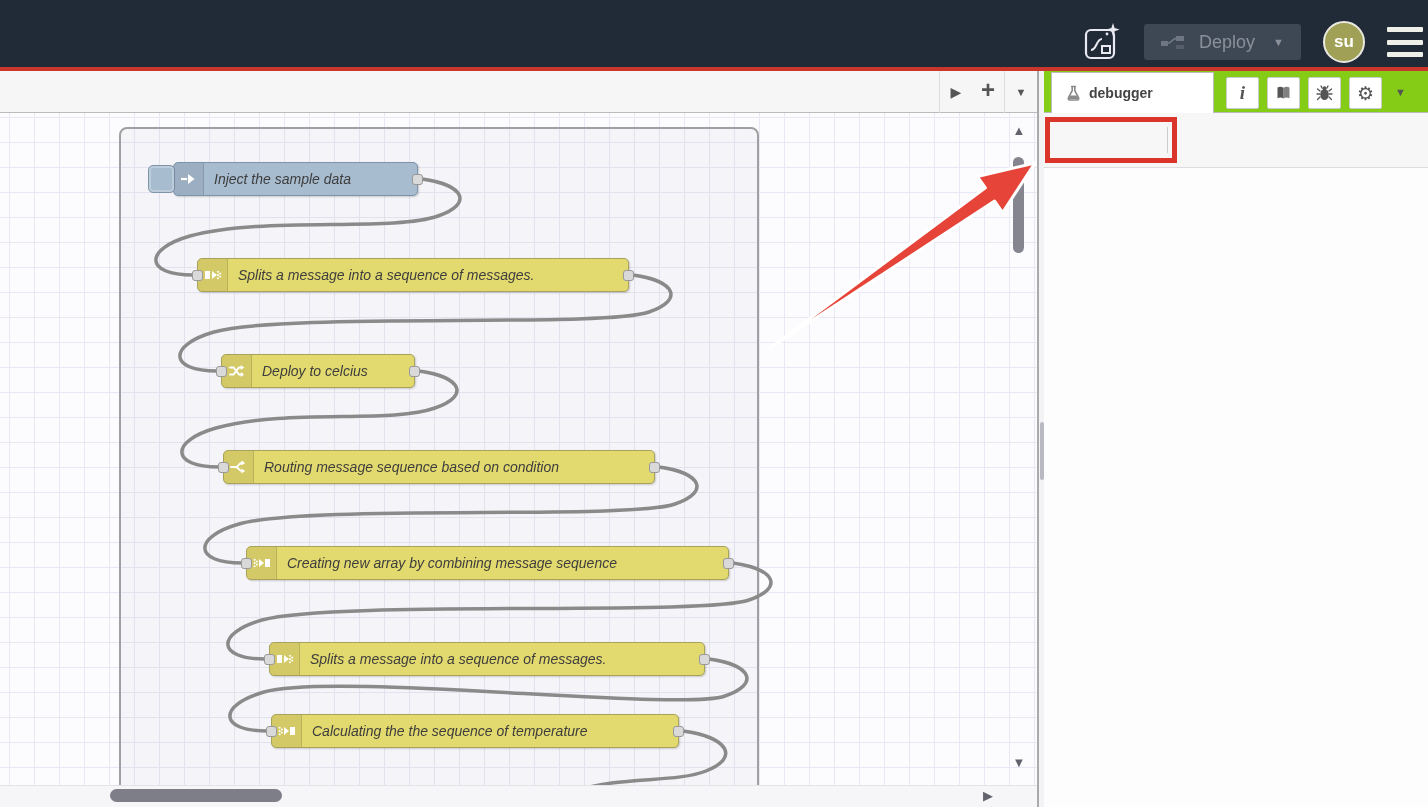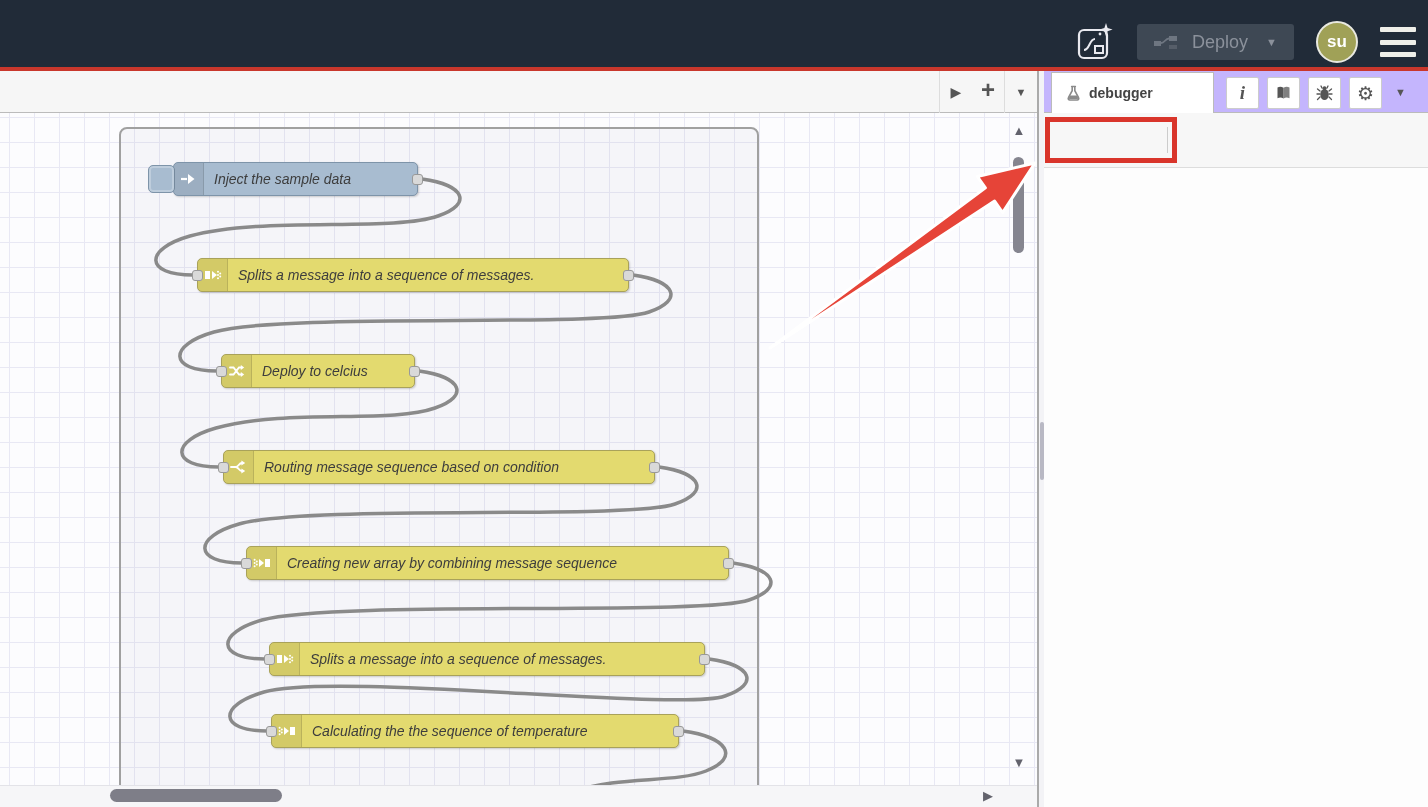--- a/index.html
+++ b/index.html
@@ -1,20 +1,20 @@
 <!DOCTYPE html>
 <html><head>
 <meta charset="utf-8">
 <style>
   * { margin:0; padding:0; box-sizing:border-box; }
   html,body { width:1428px; height:807px; overflow:hidden; font-family:"Liberation Sans", sans-serif; background:#fff; }
   #app { position:relative; width:1428px; height:807px; }
 
   
-  #header { position:absolute; left:0; top:0; width:1428px; height:84px; background:#212b38; display:flex; align-items:center; justify-content:flex-end; padding-right:12px; gap:22px; }
+  #header { position:absolute; left:0; top:0; width:1428px; height:84px; background:#212b38; display:flex; align-items:center; justify-content:flex-end; padding-right:5px; gap:22px; }
   #red-line { position:absolute; left:0; top:67px; width:1428px; height:4px; background:#c9372c; }
   .hdr-ai-icon { width:40px; height:42px; display:flex; align-items:center; justify-content:center; }
   #deploy-btn { width:157px; height:36px; background:#3e4854; border:none; border-radius:3px; display:flex; align-items:center; justify-content:center; gap:12px; cursor:pointer; }
   #deploy-btn .deploy-label { color:#8b919b; font-size:18px; }
   #deploy-btn .deploy-chevron { color:#8b919b; font-size:11px; margin-left:6px; }
   #avatar { width:42px; height:42px; border-radius:50%; background:#a0a157; border:2px solid #e9e9e1; color:#fff; font-weight:bold; font-size:17px; display:flex; align-items:center; justify-content:center; }
   #hamburger { width:36px; height:30px; display:flex; flex-direction:column; justify-content:space-between; cursor:pointer; }
   #hamburger .bar { height:5px; background:#efefe9; border-radius:1px; }
 
   
@@ -54,21 +54,21 @@
   #v-up   { left:1009px; top:10px; }
   #v-down { left:1009px; top:642px; }
   #v-thumb { position:absolute; left:1013px; top:44px; width:11px; height:96px; background:#85858f; border-radius:6px; }
 
   
   #hscroll { position:absolute; left:0; top:714px; width:1037px; height:22px; background:#f6f6f8; border-top:1px solid #e3e3e8; }
   #h-thumb { position:absolute; left:110px; top:3px; width:172px; height:13px; background:#7e7e88; border-radius:7px; }
   #h-right { position:absolute; left:983px; top:2px; color:#63636d; font-size:13px; }
 
   
-  #sb-tabbar { position:absolute; left:0; top:0; width:384px; height:42px; background:#c4b5fd; border-bottom:1px solid #bbb; }
+  #sb-tabbar { position:absolute; left:0; top:0; width:384px; height:42px; background:#84cc16; border-bottom:1px solid #bbb; }
   #sb-tab { position:absolute; left:7px; top:1px; width:163px; height:41px; background:#fff; border:1px solid #bbb; border-bottom:none; display:flex; align-items:center; gap:8px; padding-left:14px; z-index:2; }
   #sb-tab .tab-label { font-size:14px; font-weight:bold; color:#444; }
   .sb-btn { position:absolute; top:6px; width:33px; height:32px; background:#fff; border:1px solid #ccc; border-radius:2px; display:flex; align-items:center; justify-content:center; color:#555; cursor:pointer; }
   #sb-btn-info  { left:182px; font-family:"Liberation Serif",serif; font-weight:bold; font-style:italic; font-size:19px; }
   #sb-btn-book  { left:223px; }
   #sb-btn-bug   { left:264px; }
   #sb-btn-gear  { left:305px; font-size:19px; }
   #sb-chevron   { position:absolute; left:351px; top:15px; color:#555; font-size:11px; cursor:pointer; }
 
   #sb-toolbar { position:absolute; left:0; top:42px; width:384px; height:55px; background:#f7f7f7; border-bottom:1px solid #ddd; }

